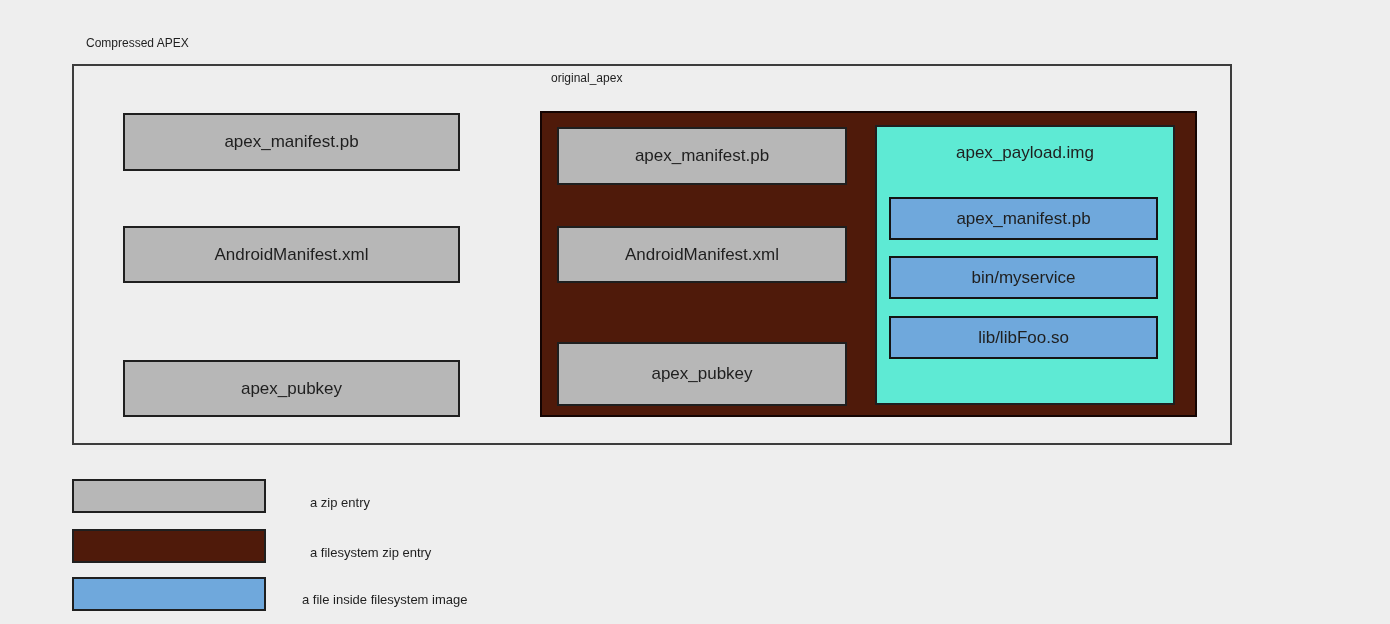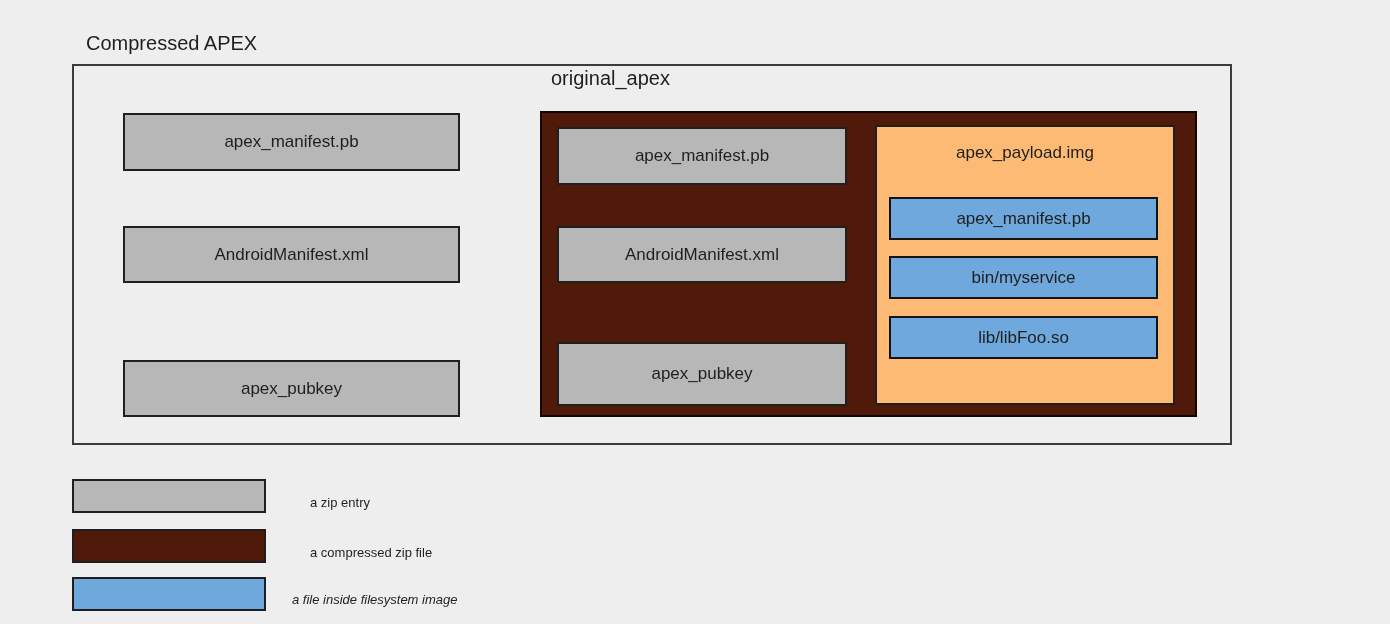--- a/index.html
+++ b/index.html
@@ -12,21 +12,21 @@
   .stage {
     position: relative;
     width: 1390px;
     height: 624px;
     background: #eeeeee;
     overflow: hidden;
   }
   .abs { position: absolute; box-sizing: border-box; }
 
   .title-label {
-    font-size: 20px;
+    font-size: 12px;
     line-height: 20px;
     color: #1f1f1f;
     white-space: nowrap;
   }
 
   .outer-box {
     left: 72px; top: 64px;
     width: 1160px; height: 381px;
     border: 2px solid #3c3c3c;
     background: #eeeeee;
@@ -63,21 +63,21 @@
   .original-apex-label { left: 477px; top: 2px; }
 
   
   .m1 { left: 15px; top: 14px;  width: 290px; height: 58px; }
   .m2 { left: 15px; top: 113px; width: 290px; height: 57px; }
   .m3 { left: 15px; top: 229px; width: 290px; height: 64px; }
 
   .payload-box {
     left: 333px; top: 12px;
     width: 300px; height: 280px;
-    background: #fdba74;
+    background: #5eead4;
     border: 2px solid #1f1f1f;
   }
   .payload-title {
     left: 0; top: 16px;
     width: 296px;
     text-align: center;
     font-size: 17px;
   }
   .f1 { left: 12px; top: 70px;  width: 269px; height: 43px; }
   .f2 { left: 12px; top: 129px; width: 269px; height: 43px; }
@@ -91,21 +91,21 @@
   .sw-gray   { left: 72px; top: 479px; background: #b7b7b7; }
   .sw-maroon { left: 72px; top: 529px; background: #4f1a0a; }
   .sw-blue   { left: 72px; top: 577px; background: #6fa8dc; }
   .legend-label {
     font-size: 13px;
     line-height: 20px;
     white-space: nowrap;
   }
   .ll1 { left: 310px; top: 493px; }
   .ll2 { left: 310px; top: 543px; }
-  .ll3 { left: 292px; top: 590px; font-style: italic; }
+  .ll3 { left: 302px; top: 590px; }
 </style>
 </head>
 <body>
 
 <div class="stage">
 
   <div class="abs title-label" style="left:86px; top:33px;">Compressed APEX</div>
 
   <div class="abs outer-box">
 
@@ -147,18 +147,18 @@
         </div>
       </div>
 
     </div>
   </div>
 
   <div class="abs legend-swatch sw-gray"></div>
   <div class="abs legend-label ll1">a zip entry</div>
 
   <div class="abs legend-swatch sw-maroon"></div>
-  <div class="abs legend-label ll2">a compressed zip file</div>
+  <div class="abs legend-label ll2">a filesystem zip entry</div>
 
   <div class="abs legend-swatch sw-blue"></div>
   <div class="abs legend-label ll3">a file inside filesystem image</div>
 
 </div>
 
 </body></html>

